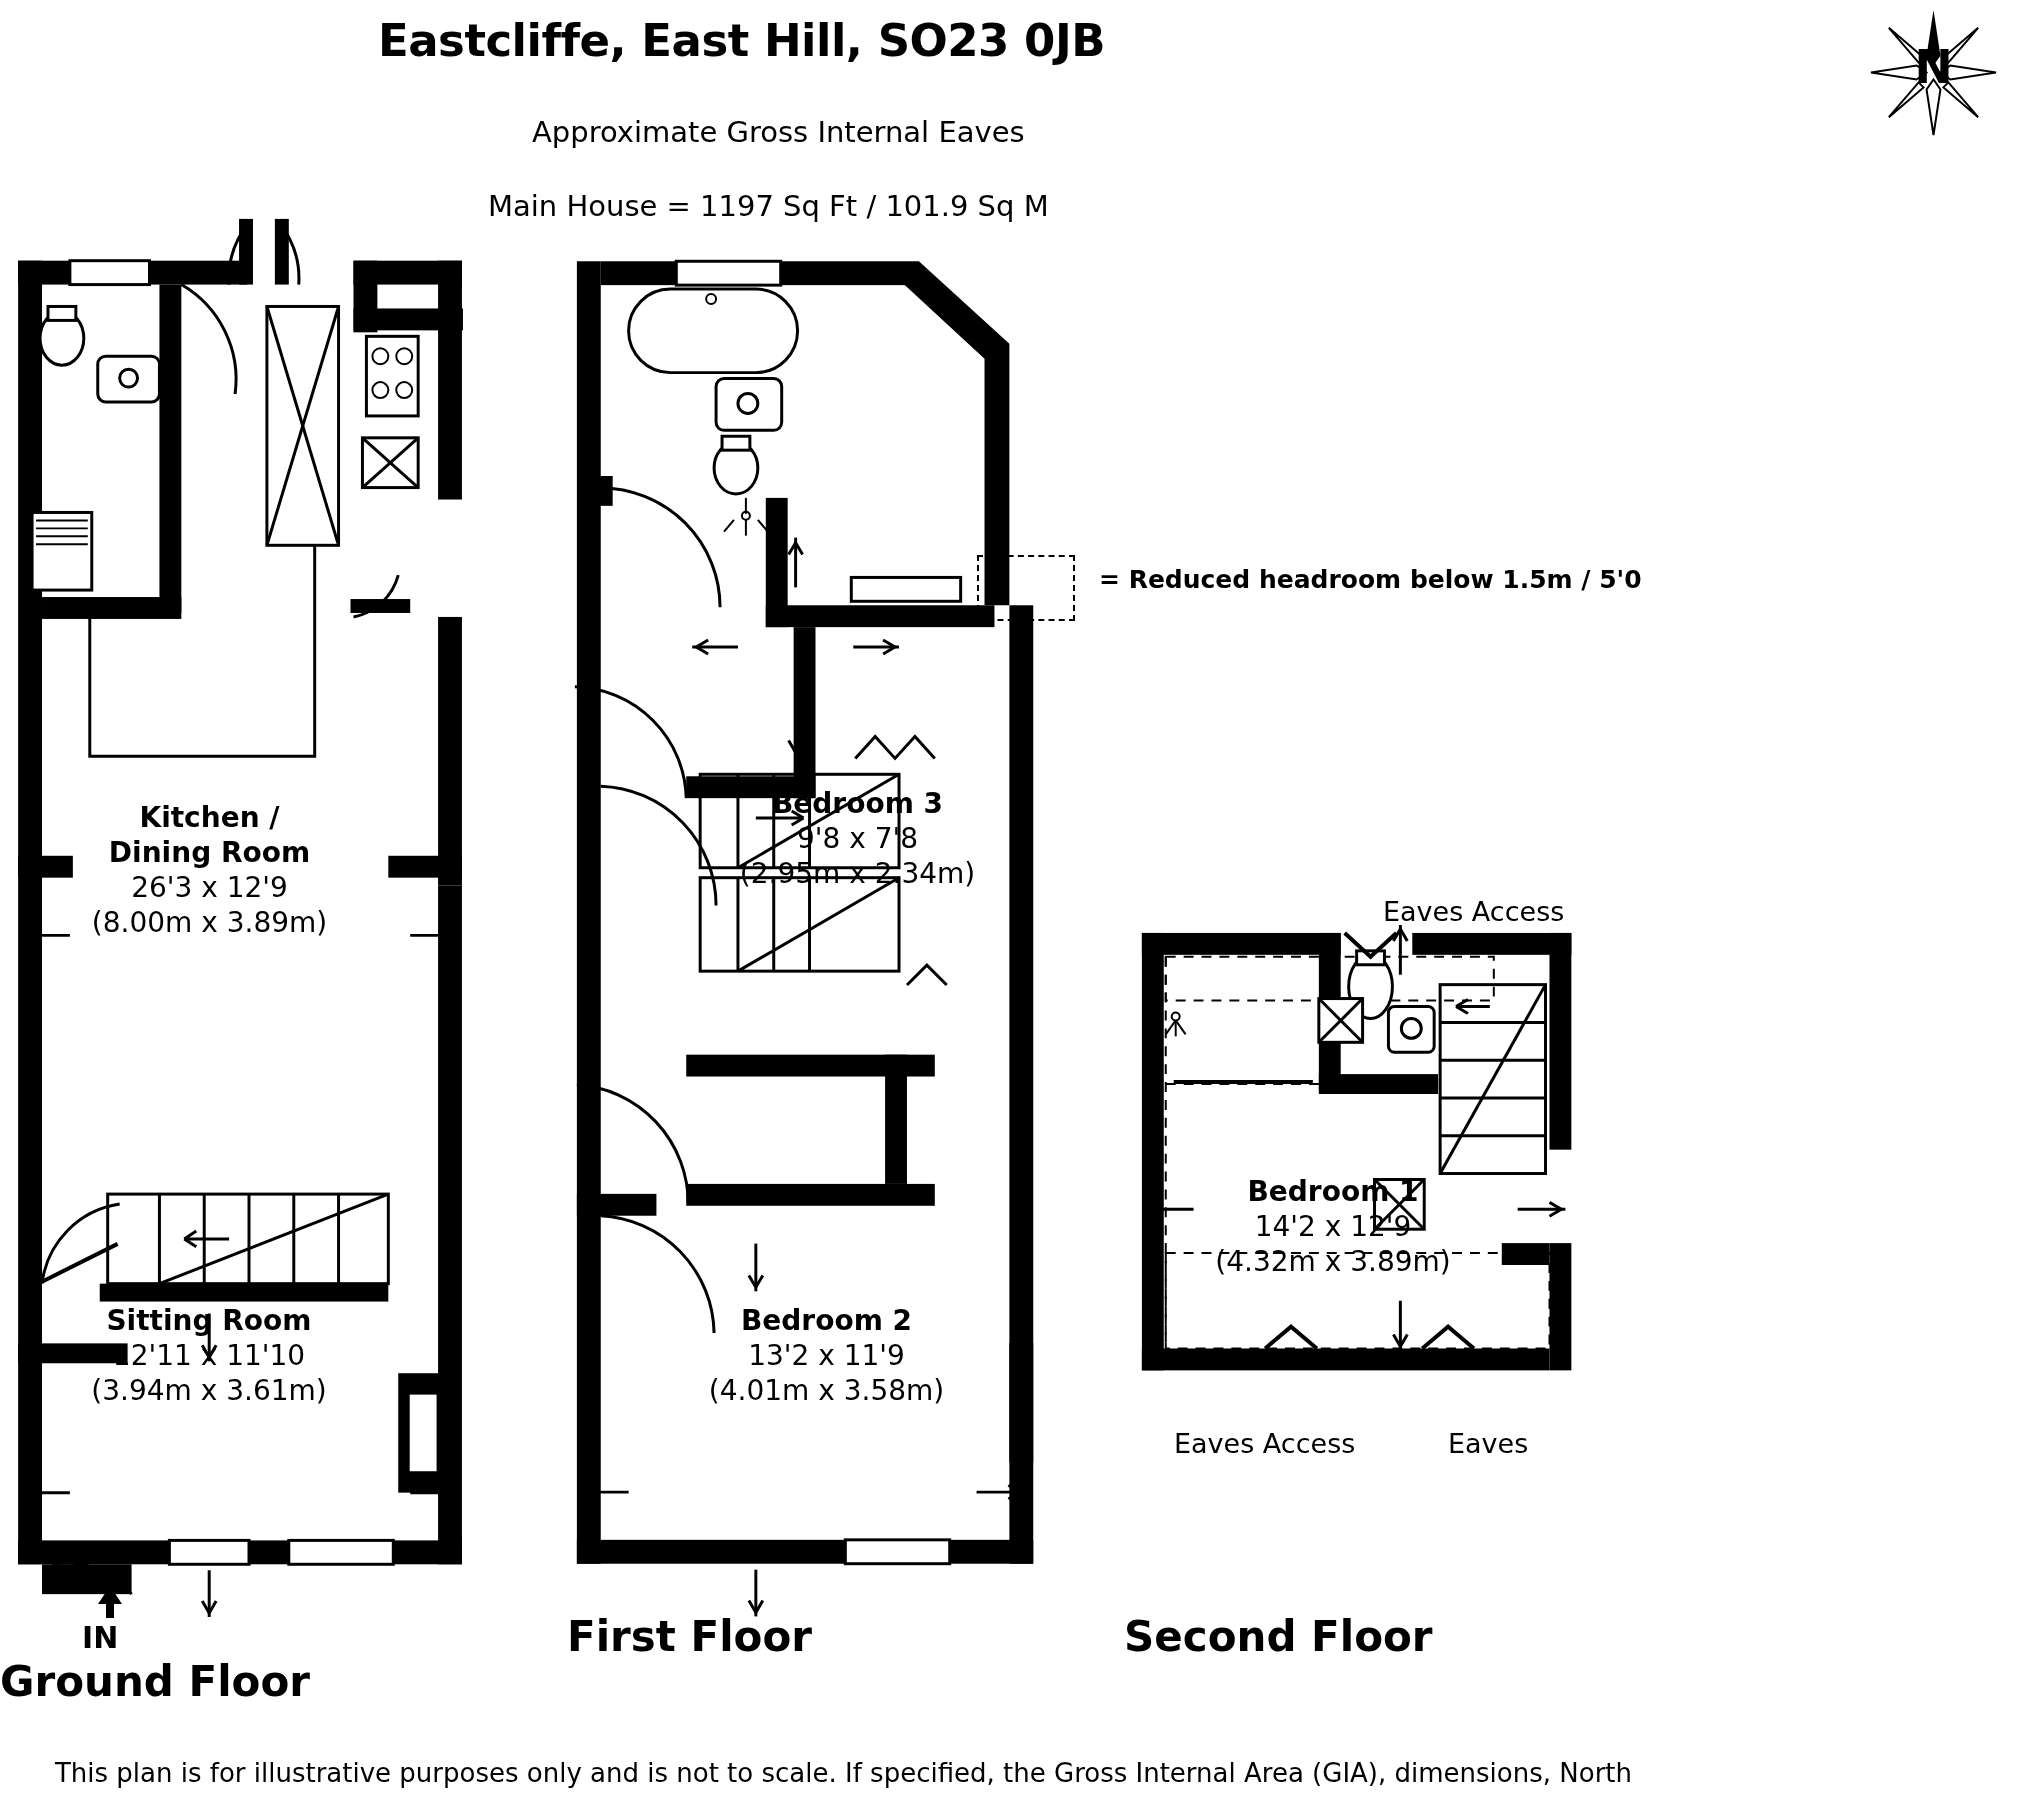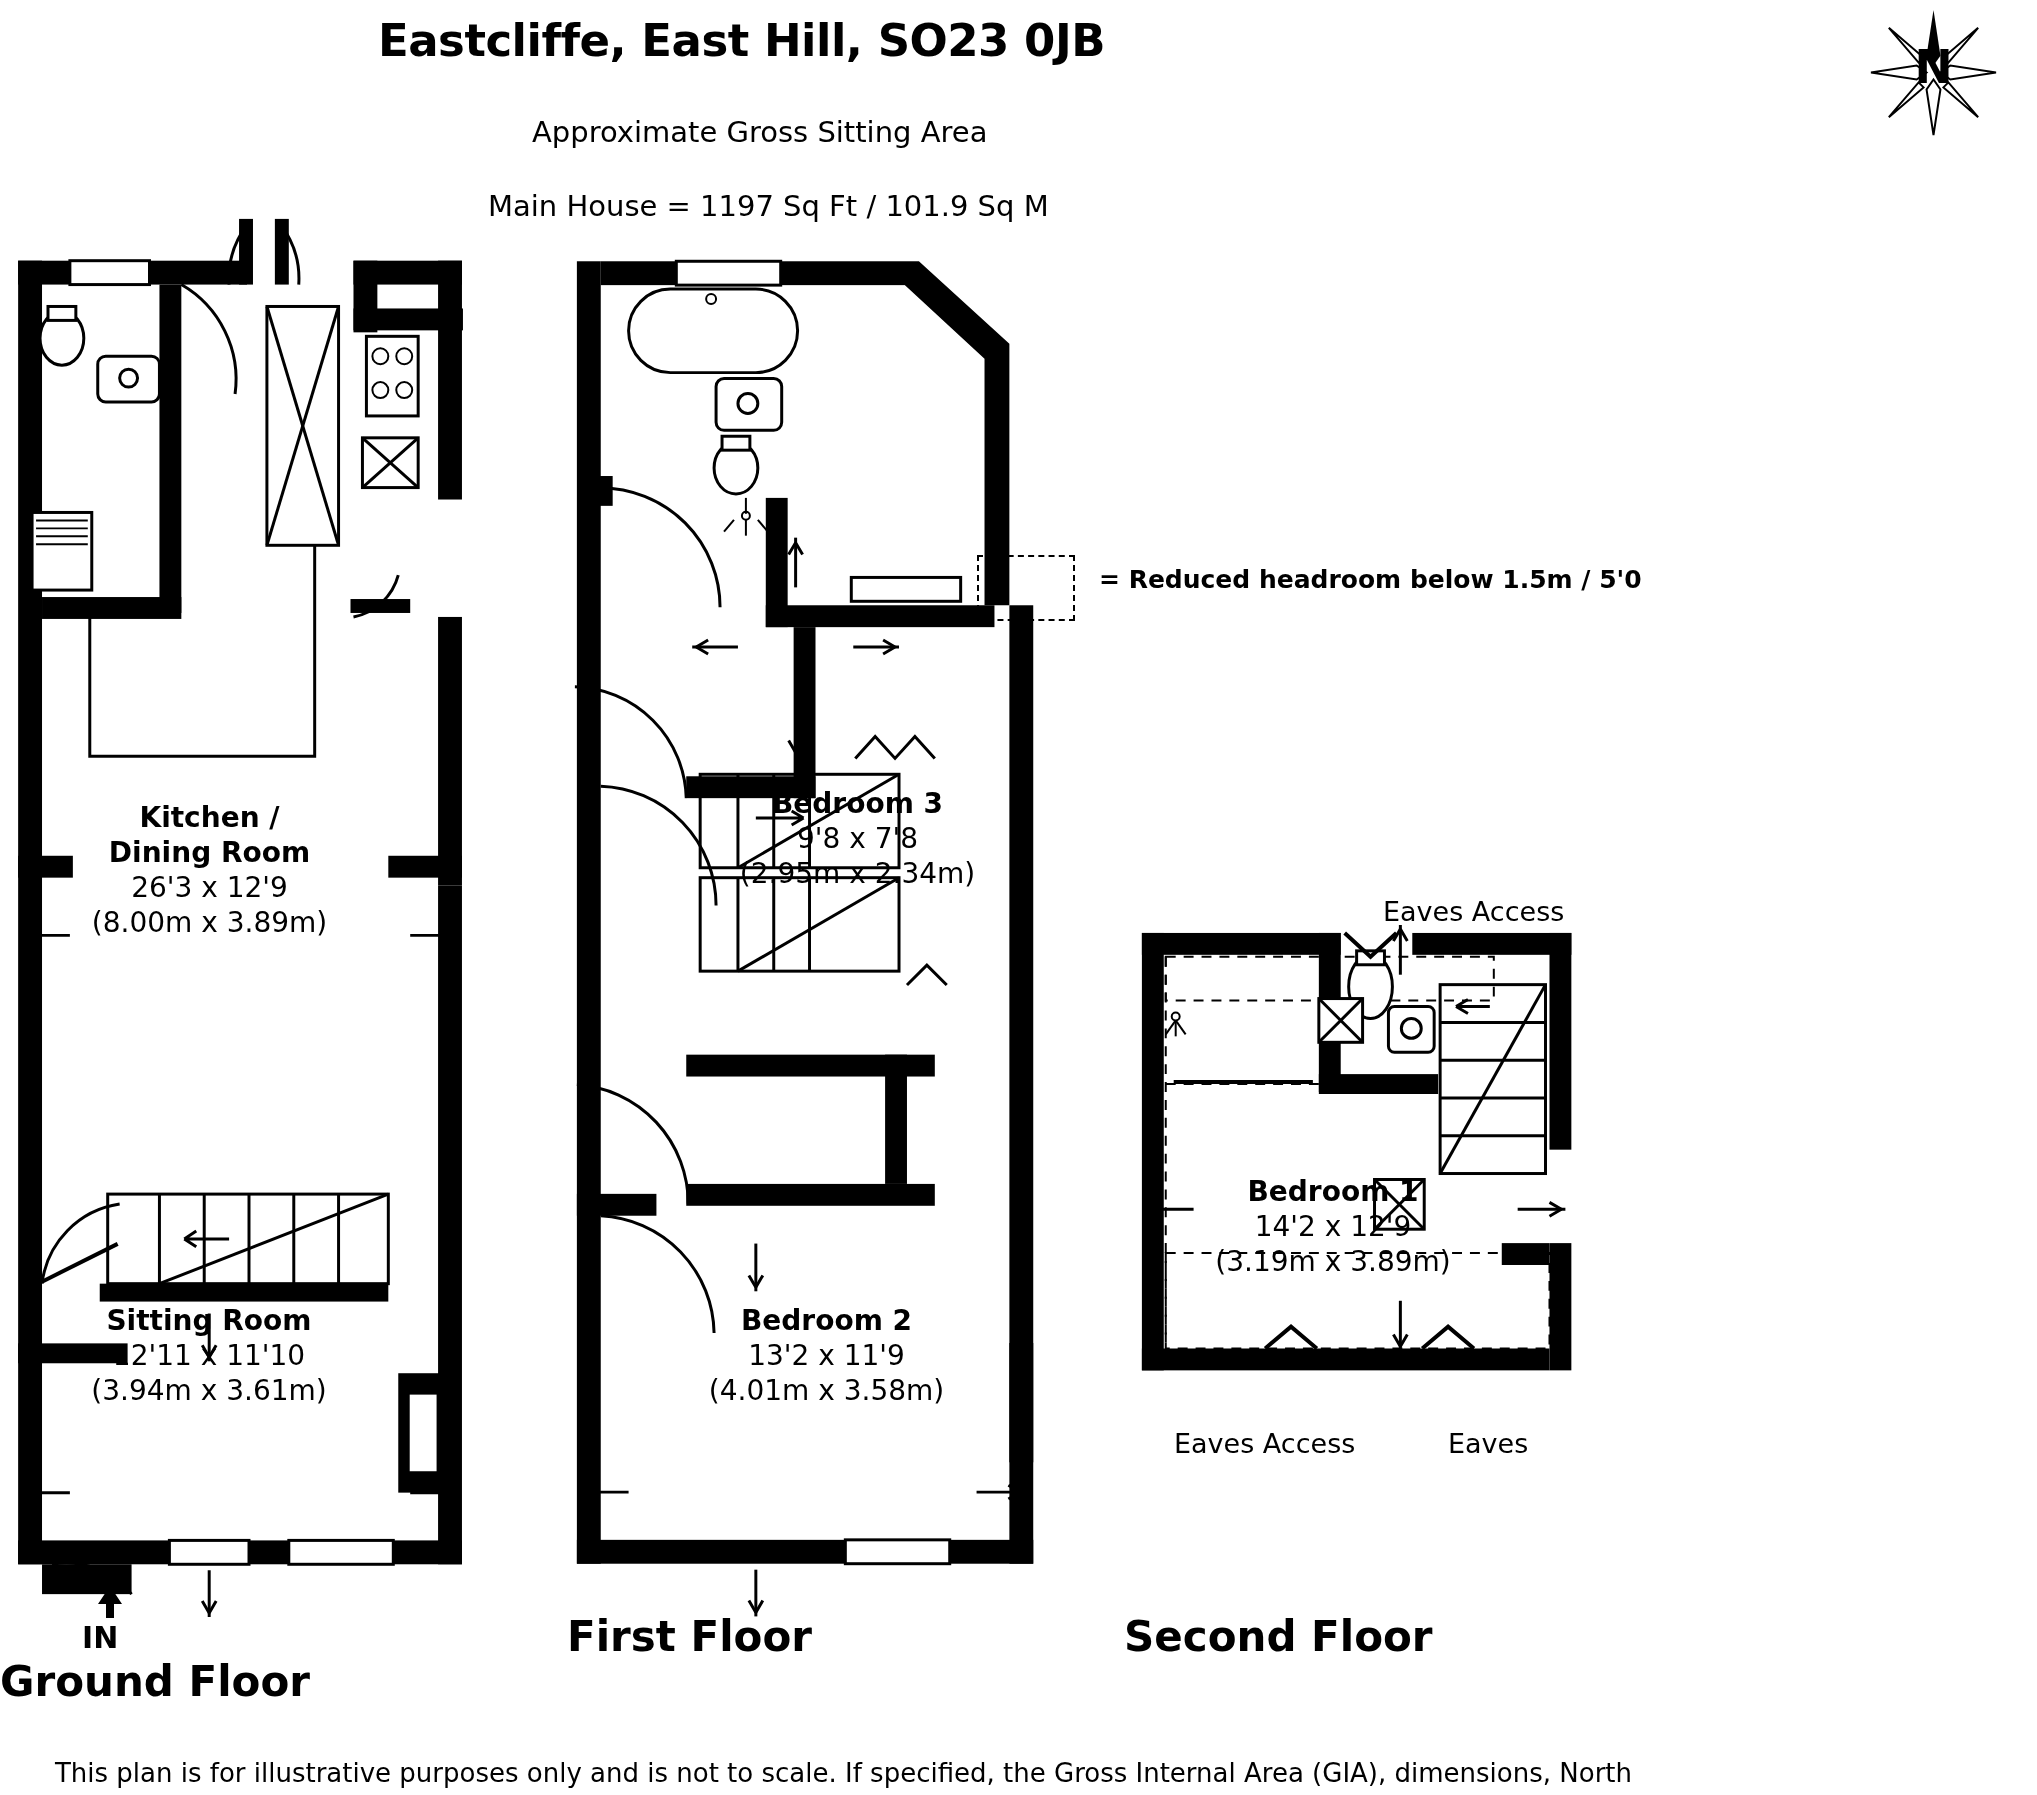--- a/index.html
+++ b/index.html
@@ -24,21 +24,21 @@
   
   .room{text-align:center;font-size:28px;line-height:35px;}
   .room .nm{font-weight:bold;}
   svg{display:block;overflow:visible;}
   .eaves{position:absolute;font-size:27px;}
 </style>
 </head>
 <body>
 
 <div class="abs" id="title">Eastcliffe, East Hill, SO23 0JB</div>
-<div class="abs" id="sub1">Approximate Gross Sitting Area</div>
+<div class="abs" id="sub1">Approximate Gross Internal Eaves</div>
 <div class="abs" id="sub2">Main House = 1197 Sq Ft / 101.9 Sq M</div>
 
 <div class="abs" id="compass">
   <svg width="129" height="129" viewBox="0 0 130 130">
     <polygon points="65,2 72,48 65,58 58,48" fill="#000"></polygon>
     <polygon points="65,128 58,82 65,72 72,82" fill="#fff" stroke="#000" stroke-width="2"></polygon>
     <polygon points="2,65 48,58 58,65 48,72" fill="#fff" stroke="#000" stroke-width="2"></polygon>
     <polygon points="128,65 82,72 72,65 82,58" fill="#fff" stroke="#000" stroke-width="2"></polygon>
     <polygon points="20,20 55,50 50,55" fill="#fff" stroke="#000" stroke-width="2"></polygon>
     <polygon points="110,20 80,55 75,50" fill="#fff" stroke="#000" stroke-width="2"></polygon>
@@ -361,21 +361,21 @@
         <path d="M278 14 L271 26 M278 14 L285 26"></path>
       <line x1="278" y1="388" x2="278" y2="438"></line>
         <path d="M278 434 L271 422 M278 434 L285 422"></path>
     </g>
   </svg>
 </div>
 
 <div class="abs room" style="left:1174px;top:1174px;width:318px;">
   <div class="nm">Bedroom 1</div>
   <div>14'2 x 12'9</div>
-  <div>(3.19m x 3.89m)</div>
+  <div>(4.32m x 3.89m)</div>
 </div>
 
 <div class="abs eaves" style="left:1383px;top:896px;">Eaves Access</div>
 <div class="abs eaves" style="left:1174px;top:1428px;">Eaves Access</div>
 <div class="abs eaves" style="left:1448px;top:1428px;">Eaves</div>
 
 <div class="abs floor-label" id="fl-ground">Ground Floor</div>
 <div class="abs floor-label" id="fl-first">First Floor</div>
 <div class="abs floor-label" id="fl-second">Second Floor</div>
 

